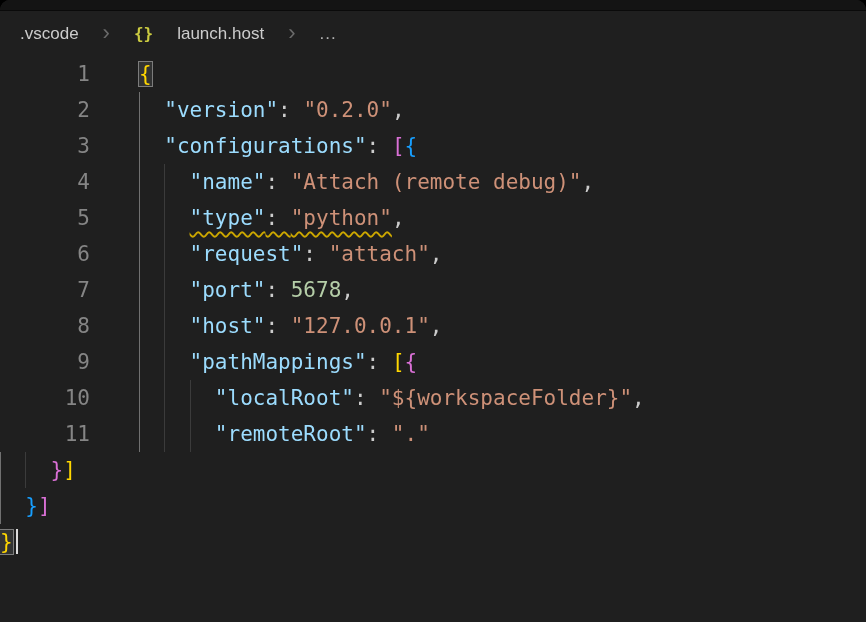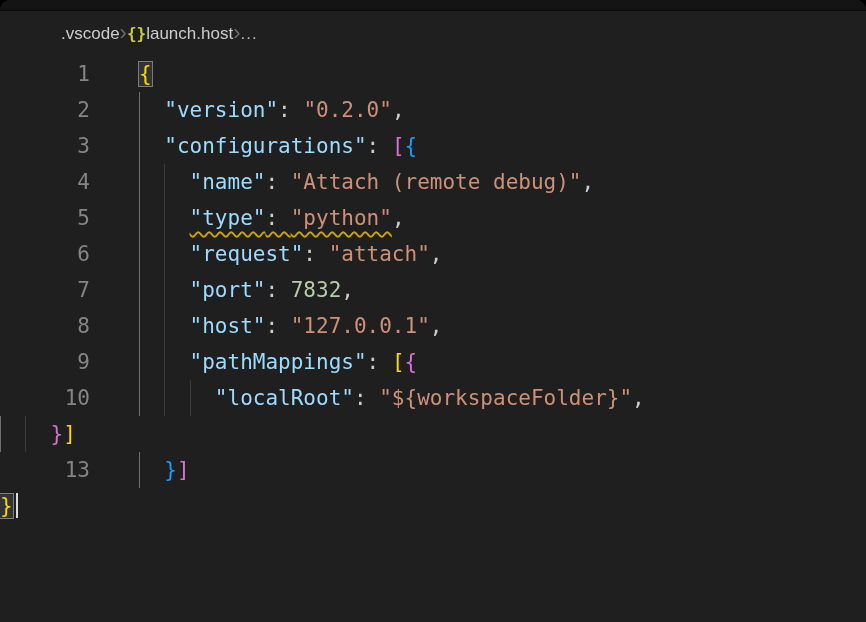--- a/index.html
+++ b/index.html
@@ -13,26 +13,25 @@
   }
   .top-strip{
     height:10px;
     background:var(--topStrip);
     border-bottom:1px solid #0a0a0a;
   }
   .breadcrumb{
     height:45px;
     display:flex;
     align-items:center;
-    padding-left:28px;
-    gap:0;
+    padding-left:20px;
+    gap:24px;
     font-family:"Liberation Sans","DejaVu Sans",sans-serif;
     font-size:17px;
     color:var(--breadcrumbFg);
-    margin-left:33px;
   }
   .bc-item{cursor:pointer;}
   .bc-item.dim{color:#b5b5b5;letter-spacing:1px;}
   .bc-sep{color:var(--breadcrumbSep);font-size:22px;line-height:1;transform:translateY(-1px);}
   .bc-icon{
     color:var(--jsonIcon);
     font-family:"DejaVu Sans Mono",monospace;
     font-size:16px;
     font-weight:bold;
   }
@@ -106,21 +105,22 @@
     <span class="bc-item dim">...</span>
   </div>
 
   <div class="code">
       <div class="row"><div class="gutter">1</div><div class="content"><span class="tk-b1 tk-match">{</span></div></div>
       <div class="row"><div class="gutter">2</div><div class="content"><span class="guide g0"></span><span class="tk-key">"version"</span><span class="tk-punct">: </span><span class="tk-str">"0.2.0"</span><span class="tk-punct">,</span></div></div>
       <div class="row"><div class="gutter">3</div><div class="content"><span class="guide g0"></span><span class="tk-key">"configurations"</span><span class="tk-punct">: </span><span class="tk-b2">[</span><span class="tk-b3">{</span></div></div>
       <div class="row"><div class="gutter">4</div><div class="content"><span class="guide g0"></span><span class="guide"></span><span class="tk-key">"name"</span><span class="tk-punct">: </span><span class="tk-str">"Attach (remote debug)"</span><span class="tk-punct">,</span></div></div>
       <div class="row"><div class="gutter">5</div><div class="content"><span class="guide g0"></span><span class="guide"></span><span class="sq-wrap"><span class="tk-key tk-sq">"type"</span><span class="tk-punct tk-sq">: </span><span class="tk-str tk-sq">"python"</span></span><span class="tk-punct">,</span></div></div>
       <div class="row"><div class="gutter">6</div><div class="content"><span class="guide g0"></span><span class="guide"></span><span class="tk-key">"request"</span><span class="tk-punct">: </span><span class="tk-str">"attach"</span><span class="tk-punct">,</span></div></div>
-      <div class="row"><div class="gutter">7</div><div class="content"><span class="guide g0"></span><span class="guide"></span><span class="tk-key">"port"</span><span class="tk-punct">: </span><span class="tk-num">7832</span><span class="tk-punct">,</span></div></div>
+      <div class="row"><div class="gutter">7</div><div class="content"><span class="guide g0"></span><span class="guide"></span><span class="tk-key">"port"</span><span class="tk-punct">: </span><span class="tk-num">5678</span><span class="tk-punct">,</span></div></div>
       <div class="row"><div class="gutter">8</div><div class="content"><span class="guide g0"></span><span class="guide"></span><span class="tk-key">"host"</span><span class="tk-punct">: </span><span class="tk-str">"127.0.0.1"</span><span class="tk-punct">,</span></div></div>
       <div class="row"><div class="gutter">9</div><div class="content"><span class="guide g0"></span><span class="guide"></span><span class="tk-key">"pathMappings"</span><span class="tk-punct">: </span><span class="tk-b1">[</span><span class="tk-b2">{</span></div></div>
       <div class="row"><div class="gutter">10</div><div class="content"><span class="guide g0"></span><span class="guide"></span><span class="guide"></span><span class="tk-key">"localRoot"</span><span class="tk-punct">: </span><span class="tk-str">"${workspaceFolder}"</span><span class="tk-punct">,</span></div></div>
+      <div class="row"><div class="gutter">11</div><div class="content"><span class="guide g0"></span><span class="guide"></span><span class="guide"></span><span class="tk-key">"remoteRoot"</span><span class="tk-punct">: </span><span class="tk-str">"."</span></div></div>
       <div class="row"><div class="content"><span class="guide g0"></span><span class="guide"></span><span class="tk-b2">}</span><span class="tk-b1">]</span></div></div>
-      <div class="row"><div class="gutter">13</div><div class="content"><span class="guide g0"></span><span class="tk-b3">}</span><span class="tk-b2">]</span></div></div>
+      <div class="row"><div class="content"><span class="guide g0"></span><span class="tk-b3">}</span><span class="tk-b2">]</span></div></div>
       <div class="row"><div class="content"><span class="tk-b1 tk-match">}</span><span class="caret"></span></div></div>
     </div>
 </div>
 
 </body></html>

